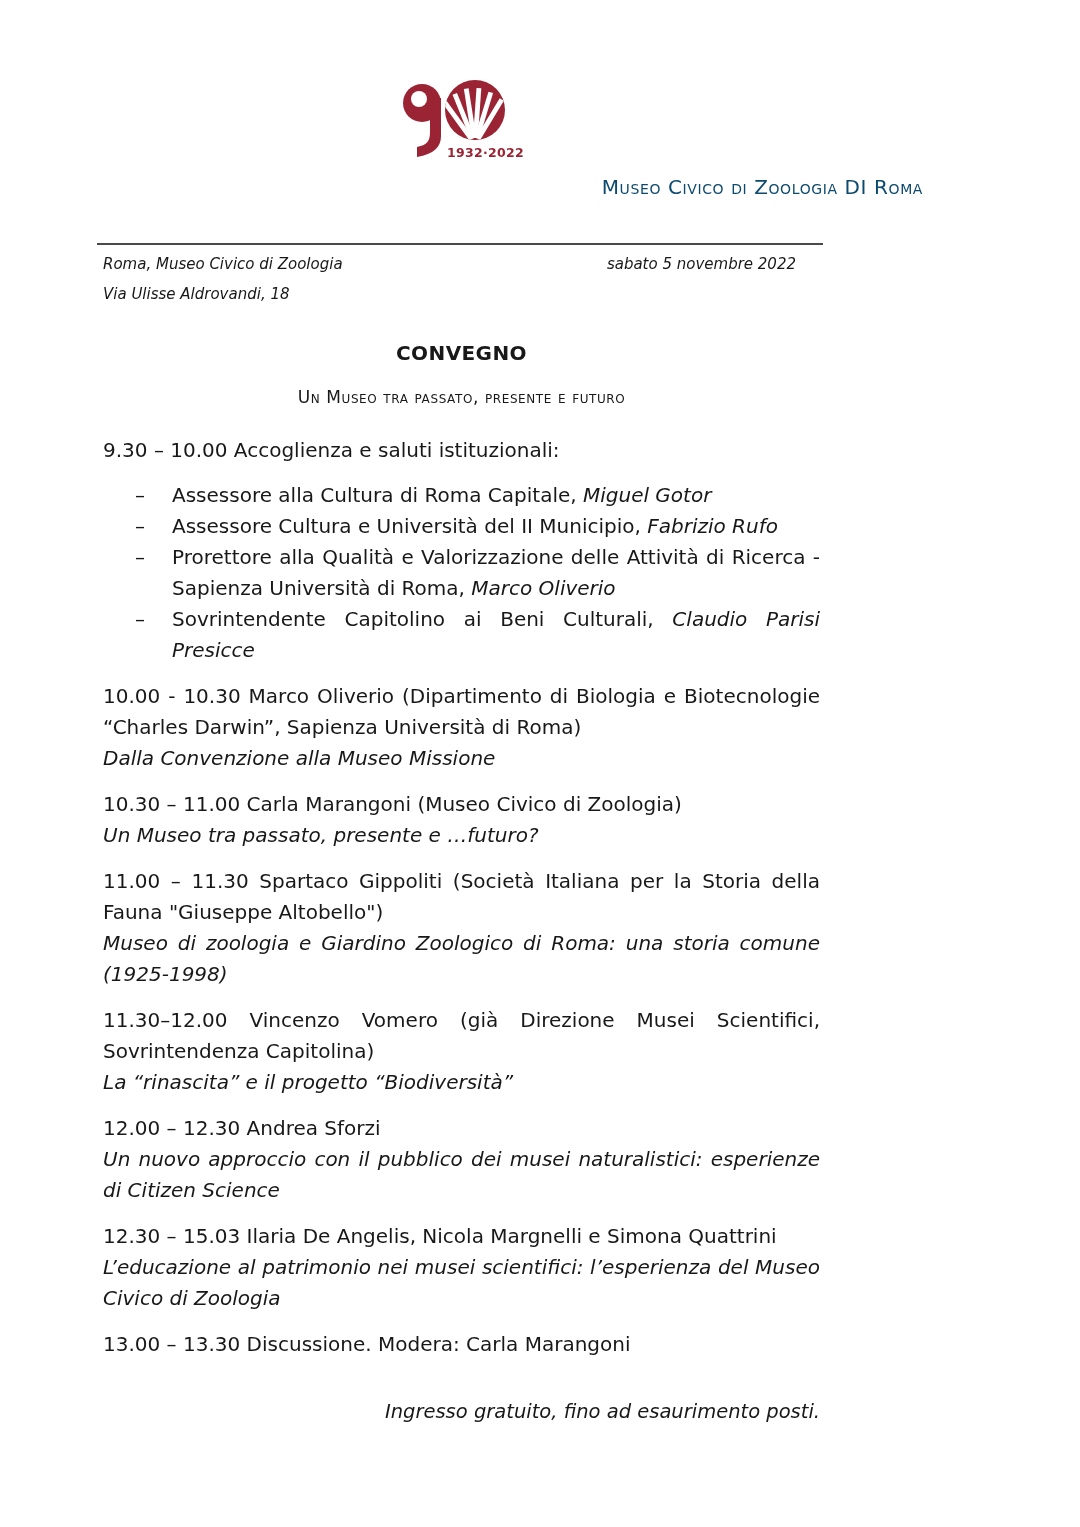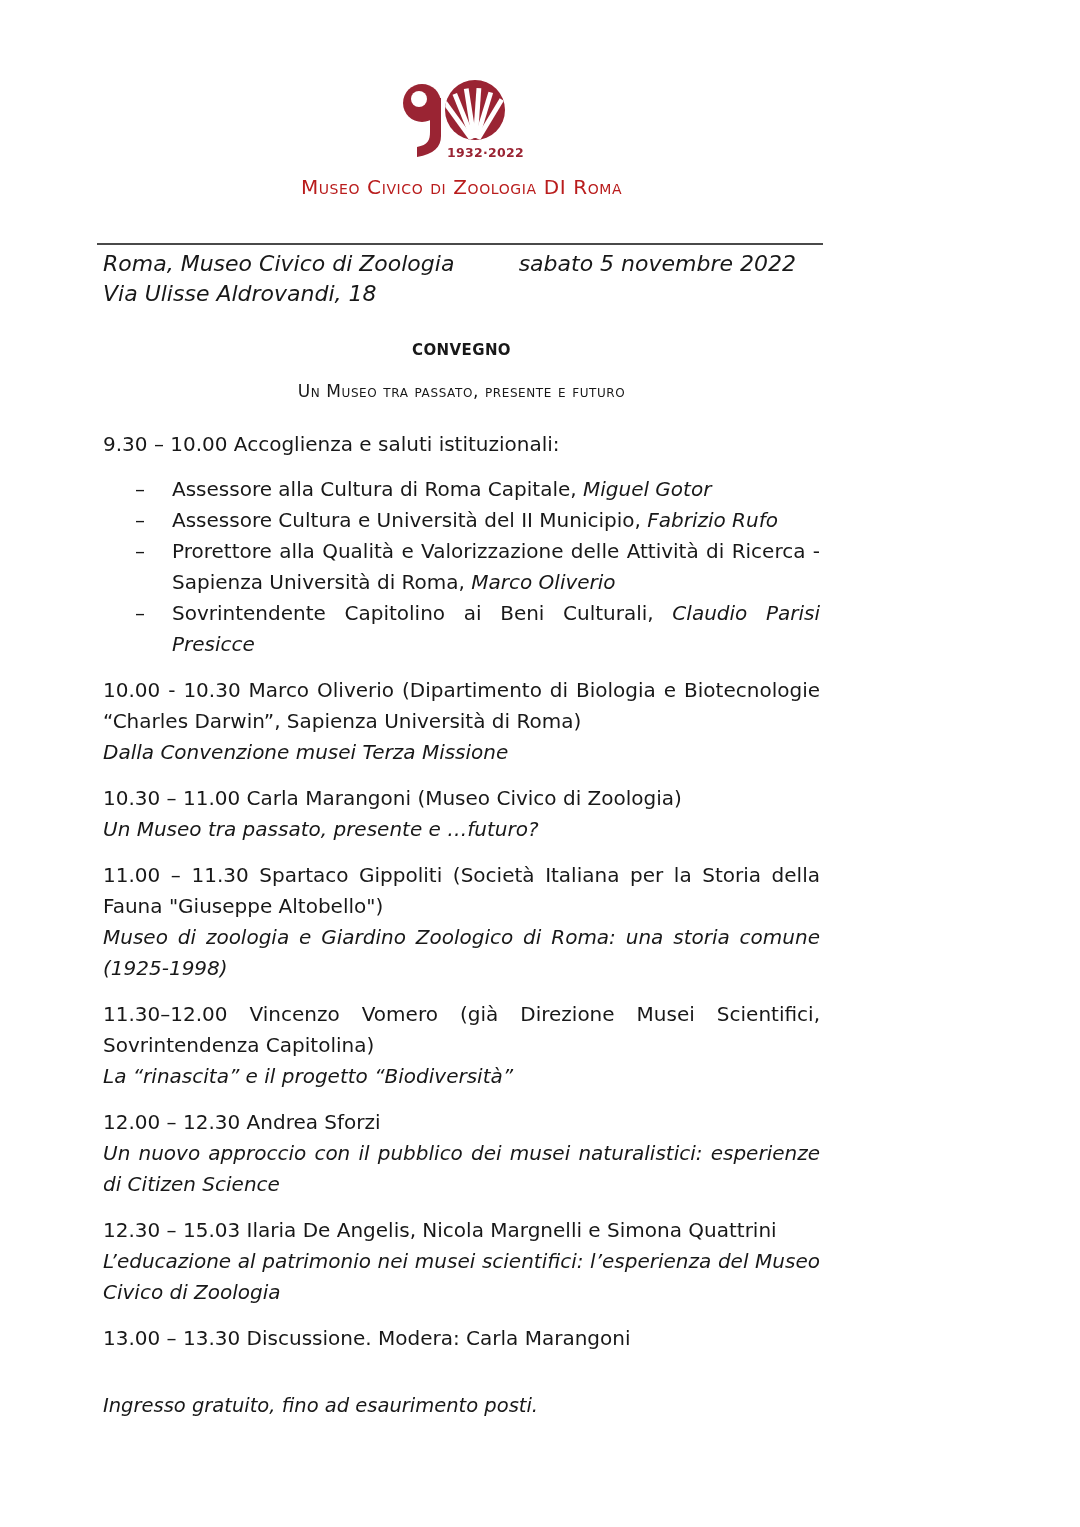--- a/index.html
+++ b/index.html
@@ -9,53 +9,53 @@
     color:#181818;
     -webkit-font-smoothing:antialiased;
     overflow:hidden;
   }
   .page{position:relative;width:923px;height:1527px;background:#fff;}
 
   
   .logo-wrap{padding-top:70px;text-align:center;}
   .logo-wrap svg{display:inline-block;}
   .museum-name{
-    margin-top:6px;text-align:center;
+    margin-top:6px;text-align:right;
     font-variant:small-caps;font-size:20px;letter-spacing:.6px;
-    color:#b91c1c;
+    color:#0c4a6e;
   }
 
   
   .rule{border:none;border-top:2px solid #4a4a4a;margin:44px 100px 0 97px;}
-  .venue-block{margin:4px 103px 0 103px;font-style:italic;font-size:22px;line-height:30px;}
+  .venue-block{margin:4px 103px 0 103px;font-style:italic;font-size:15px;line-height:30px;}
   .venue-row{display:flex;justify-content:space-between;}
   .venue-date{padding-right:24px;}
 
   
-  .conf-title{margin-top:32px;text-align:center;font-weight:bold;font-size:15px;letter-spacing:.4px;}
+  .conf-title{margin-top:32px;text-align:center;font-weight:bold;font-size:20px;letter-spacing:.4px;}
   .conf-subtitle{
     margin-top:22px;text-align:center;font-weight:normal;
     font-variant:small-caps;font-size:17px;letter-spacing:.6px;
   }
 
   
   .body-col{margin:28px 103px 0 103px;font-size:20px;line-height:31px;}
   .intro-line{text-align:left;}
   ul.bullets{list-style:none;margin:14px 0 0 0;padding:0;}
   ul.bullets li{position:relative;padding-left:69px;text-align:justify;}
   ul.bullets .dash{position:absolute;left:32px;top:0;}
   .speaker{font-style:italic;}
 
   .session{margin-top:15px;text-align:justify;}
   .session .heading{}
   .session .talk{font-style:italic;}
   .sessions .session + .session{margin-top:15px;}
 
   .footer-note{
-    margin-top:36px;text-align:left;font-style:italic;font-size:19.5px;
+    margin-top:36px;text-align:right;font-style:italic;font-size:19.5px;
   }
 </style>
 </head>
 <body>
 
 <div class="page">
 
   <div class="logo-wrap">
     <svg width="130" height="95" viewBox="0 0 130 95">
       <defs>
@@ -118,21 +118,21 @@
 
   <li>
     <span class="dash">–</span>
     <span>Sovrintendente Capitolino ai Beni Culturali, </span><span class="speaker">Claudio Parisi Presicce</span>
   </li>
 </ul>
 
     <div class="sessions" id="sessions-list">
   <div class="session">
     <div class="heading">10.00 - 10.30 Marco Oliverio (Dipartimento di Biologia e Biotecnologie “Charles Darwin”, Sapienza Università di Roma)</div>
-    <div class="talk">Dalla Convenzione musei Terza Missione</div>
+    <div class="talk">Dalla Convenzione alla Museo Missione</div>
   </div>
 
   <div class="session">
     <div class="heading">10.30 – 11.00 Carla Marangoni (Museo Civico di Zoologia)</div>
     <div class="talk">Un Museo tra passato, presente e …futuro?</div>
   </div>
 
   <div class="session">
     <div class="heading">11.00 – 11.30 Spartaco Gippoliti (Società Italiana per la Storia della Fauna "Giuseppe Altobello")</div>
     <div class="talk">Museo di zoologia e Giardino Zoologico di Roma: una storia comune (1925-1998)</div>

